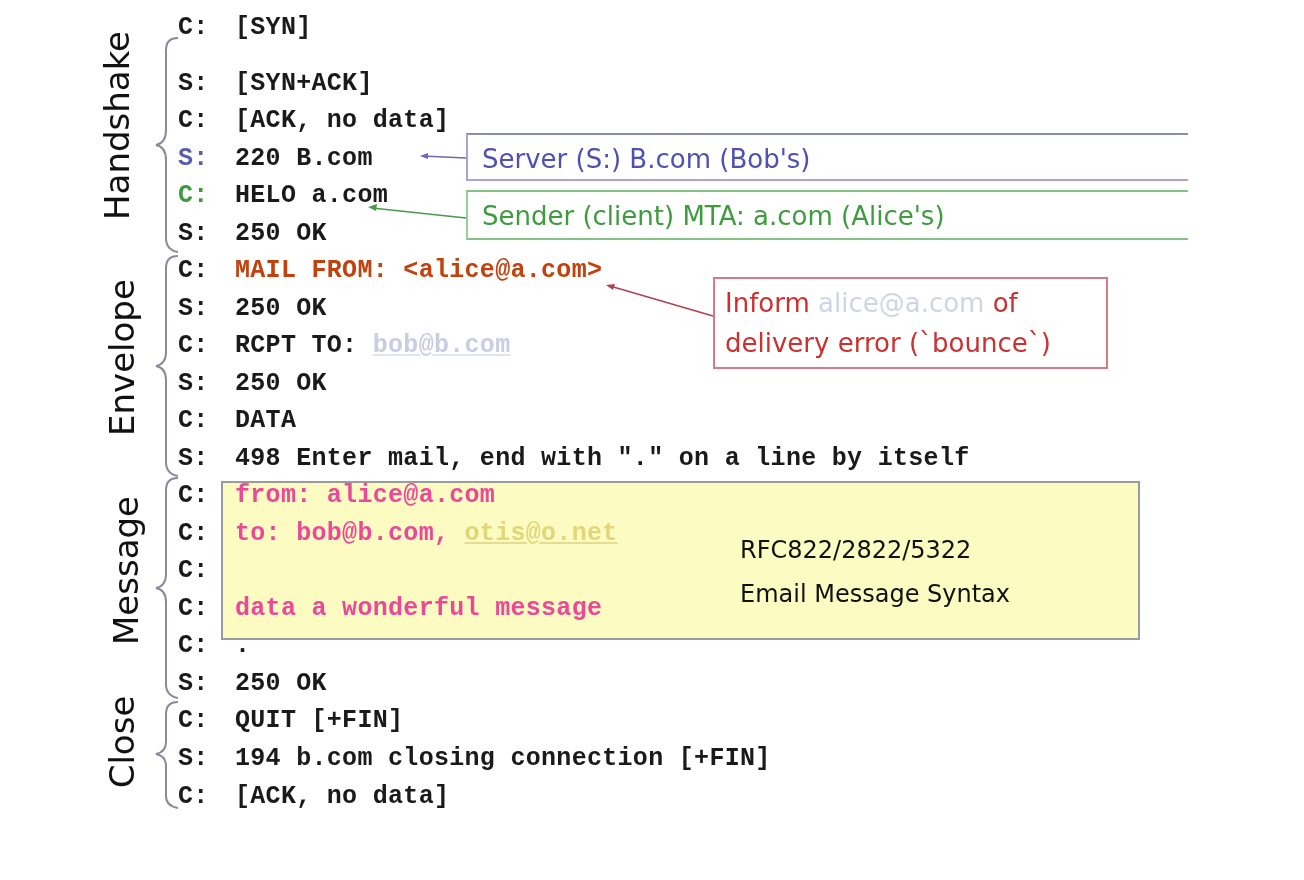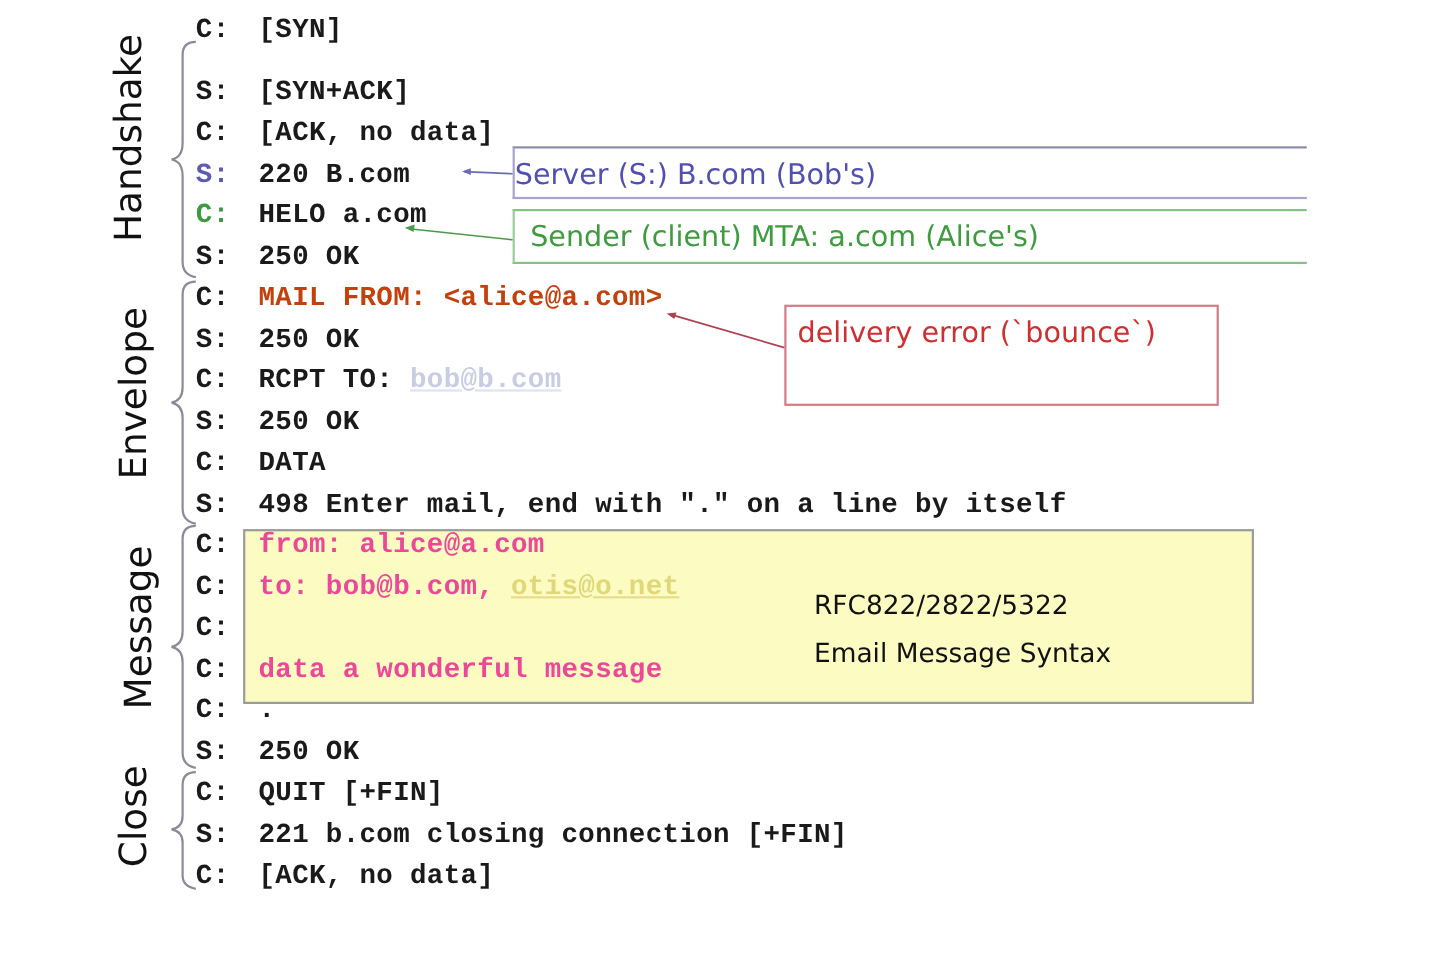--- a/index.html
+++ b/index.html
@@ -10,21 +10,21 @@
   .prefix.blue { color:#5b5bb0; }
   .prefix.green { color:#3f9a3f; }
   .red { color:#c2410c; }
   .faint-link { color:#c9cde4; text-decoration:underline; text-decoration-color:#dfe2f0; }
   .yellow-link { color:#e0d67a; text-decoration:underline; text-decoration-color:#e6dc90; }
   .in-yellow { color:#ec4899;text-align:right; }
 
   .section-label { position:absolute; font-family:"DejaVu Sans", sans-serif; font-size:34px; color:#111; transform-origin:center center; transform:rotate(-90deg); white-space:nowrap; text-align:center; }
 
   .callout { position:absolute; background:#fff; font-family:"DejaVu Sans", sans-serif; font-size:26px; }
-  .callout-blue { left:466px; top:133px; width:722px; height:48px; border-top:2px solid #8c8cae; border-bottom:2px solid #a9a3cf; border-left:2px solid #a9a3cf; color:#5050b0; line-height:48px; box-sizing:border-box; }
+  .callout-blue { left:466px; top:133px; width:722px; height:48px; border-top:2px solid #8c8cae; border-bottom:2px solid #a9a3cf; border-left:2px solid #a9a3cf; color:#5050b0; line-height:48px; padding-left:14px; box-sizing:border-box; }
   .callout-green { left:466px; top:190px; width:722px; height:50px; border-top:2px solid #86c286; border-bottom:2px solid #86c286; border-left:2px solid #9ccc9c; color:#3e9b3e; line-height:48px; padding-left:14px; box-sizing:border-box; }
   .callout-red { left:713px; top:277px; width:395px; height:92px; border:2px solid #d57a86; color:#cc3030; padding:4px 0 0 10px; box-sizing:border-box; line-height:40px; }
   .callout-red .faint { color:#d0d3e6; }
 
   .yellow-box { position:absolute; left:221px; top:481px; width:919px; height:159px; background:#fbfbc2; border:2px solid #9b9b9b; box-sizing:border-box; }
   .rfc-text { position:absolute; left:740px; top:528px; font-family:"DejaVu Sans", sans-serif; font-size:24px; color:#111; line-height:44px; }
 
   svg.overlay { position:absolute; left:0; top:0; pointer-events:none; }
 </style>
 </head>
@@ -46,20 +46,21 @@
 
 <div class="yellow-box"></div>
 <div class="rfc-text">
   <div>RFC822/2822/5322</div>
   <div>Email Message Syntax</div>
 </div>
 
 <div class="callout callout-blue">Server (S:) B.com (Bob's)</div>
 <div class="callout callout-green">Sender (client) MTA: a.com (Alice's)</div>
 <div class="callout callout-red">
+  <div><span>Inform </span><span class="faint">alice@a.com</span><span> of</span></div>
   <div>delivery error (`bounce`)</div>
 </div>
 
 <svg class="overlay" width="1304" height="880">
   <line x1="466" y1="158" x2="422" y2="156" stroke="#6a6ab8" stroke-width="1.5"></line>
   <polygon points="420,156 428,153 428,159" fill="#6a6ab8"></polygon>
   <line x1="466" y1="218" x2="372" y2="208" stroke="#4a9a4a" stroke-width="1.5"></line>
   <polygon points="368,207 377,204 376,211" fill="#4a9a4a"></polygon>
   <line x1="713" y1="316" x2="610" y2="286" stroke="#b04050" stroke-width="1.5"></line>
   <polygon points="606,285 615,284 613,290" fill="#b04050"></polygon>
@@ -77,14 +78,14 @@
 <div class="line" style="top:369px;"><span class="prefix">S:</span><span class="content">250 OK</span></div>
 <div class="line" style="top:406px;"><span class="prefix">C:</span><span class="content">DATA</span></div>
 <div class="line" style="top:444px;"><span class="prefix">S:</span><span class="content">498 Enter mail, end with "." on a line by itself</span></div>
 <div class="line" style="top:481px;"><span class="prefix">C:</span><span class="content in-yellow">from: alice@a.com</span></div>
 <div class="line" style="top:519px;"><span class="prefix">C:</span><span class="content in-yellow">to: bob@b.com, </span><span class="yellow-link">otis@o.net</span></div>
 <div class="line" style="top:556px;"><span class="prefix">C:</span><span class="content in-yellow"></span></div>
 <div class="line" style="top:594px;"><span class="prefix">C:</span><span class="content in-yellow">data a wonderful message</span></div>
 <div class="line" style="top:631px;"><span class="prefix">C:</span><span class="content">.</span></div>
 <div class="line" style="top:669px;"><span class="prefix">S:</span><span class="content">250 OK</span></div>
 <div class="line" style="top:706px;"><span class="prefix">C:</span><span class="content">QUIT [+FIN]</span></div>
-<div class="line" style="top:744px;"><span class="prefix">S:</span><span class="content">221 b.com closing connection [+FIN]</span></div>
+<div class="line" style="top:744px;"><span class="prefix">S:</span><span class="content">194 b.com closing connection [+FIN]</span></div>
 <div class="line" style="top:782px;"><span class="prefix">C:</span><span class="content">[ACK, no data]</span></div>
 
 </body></html>

